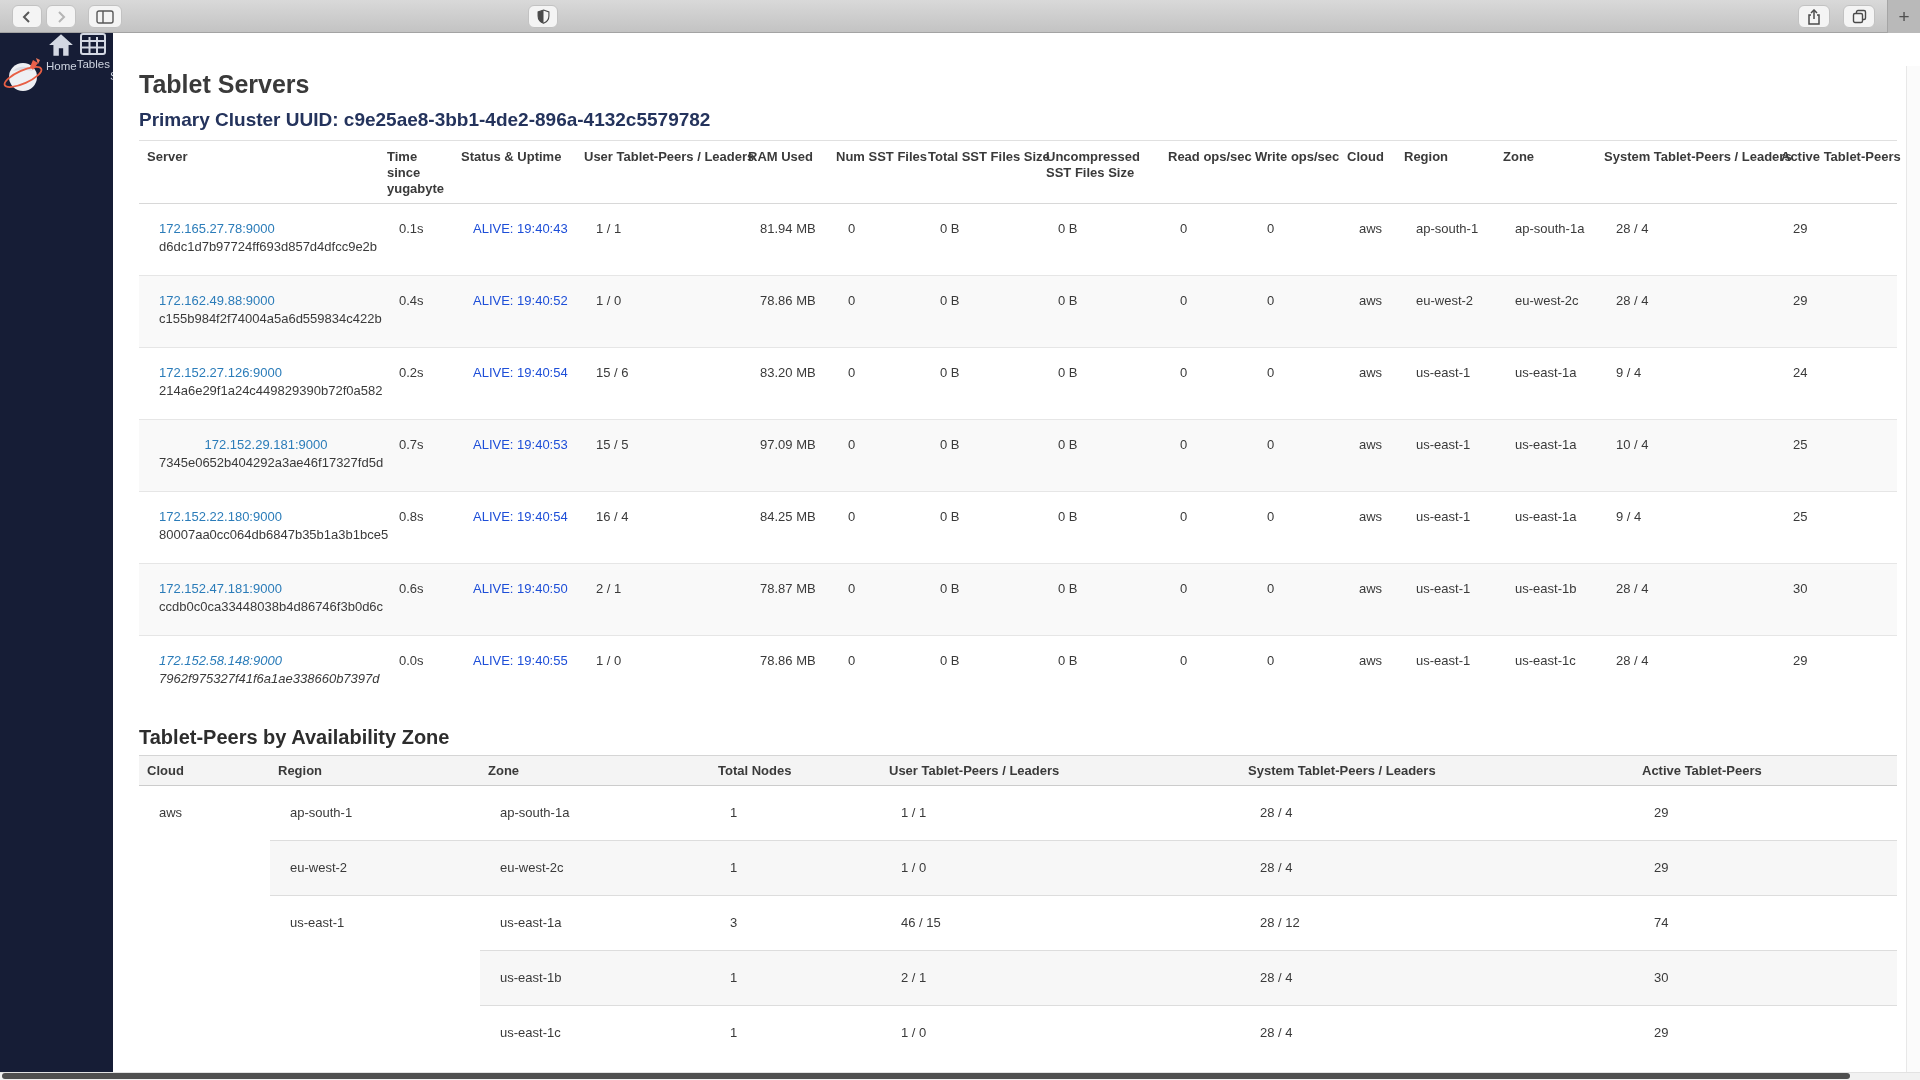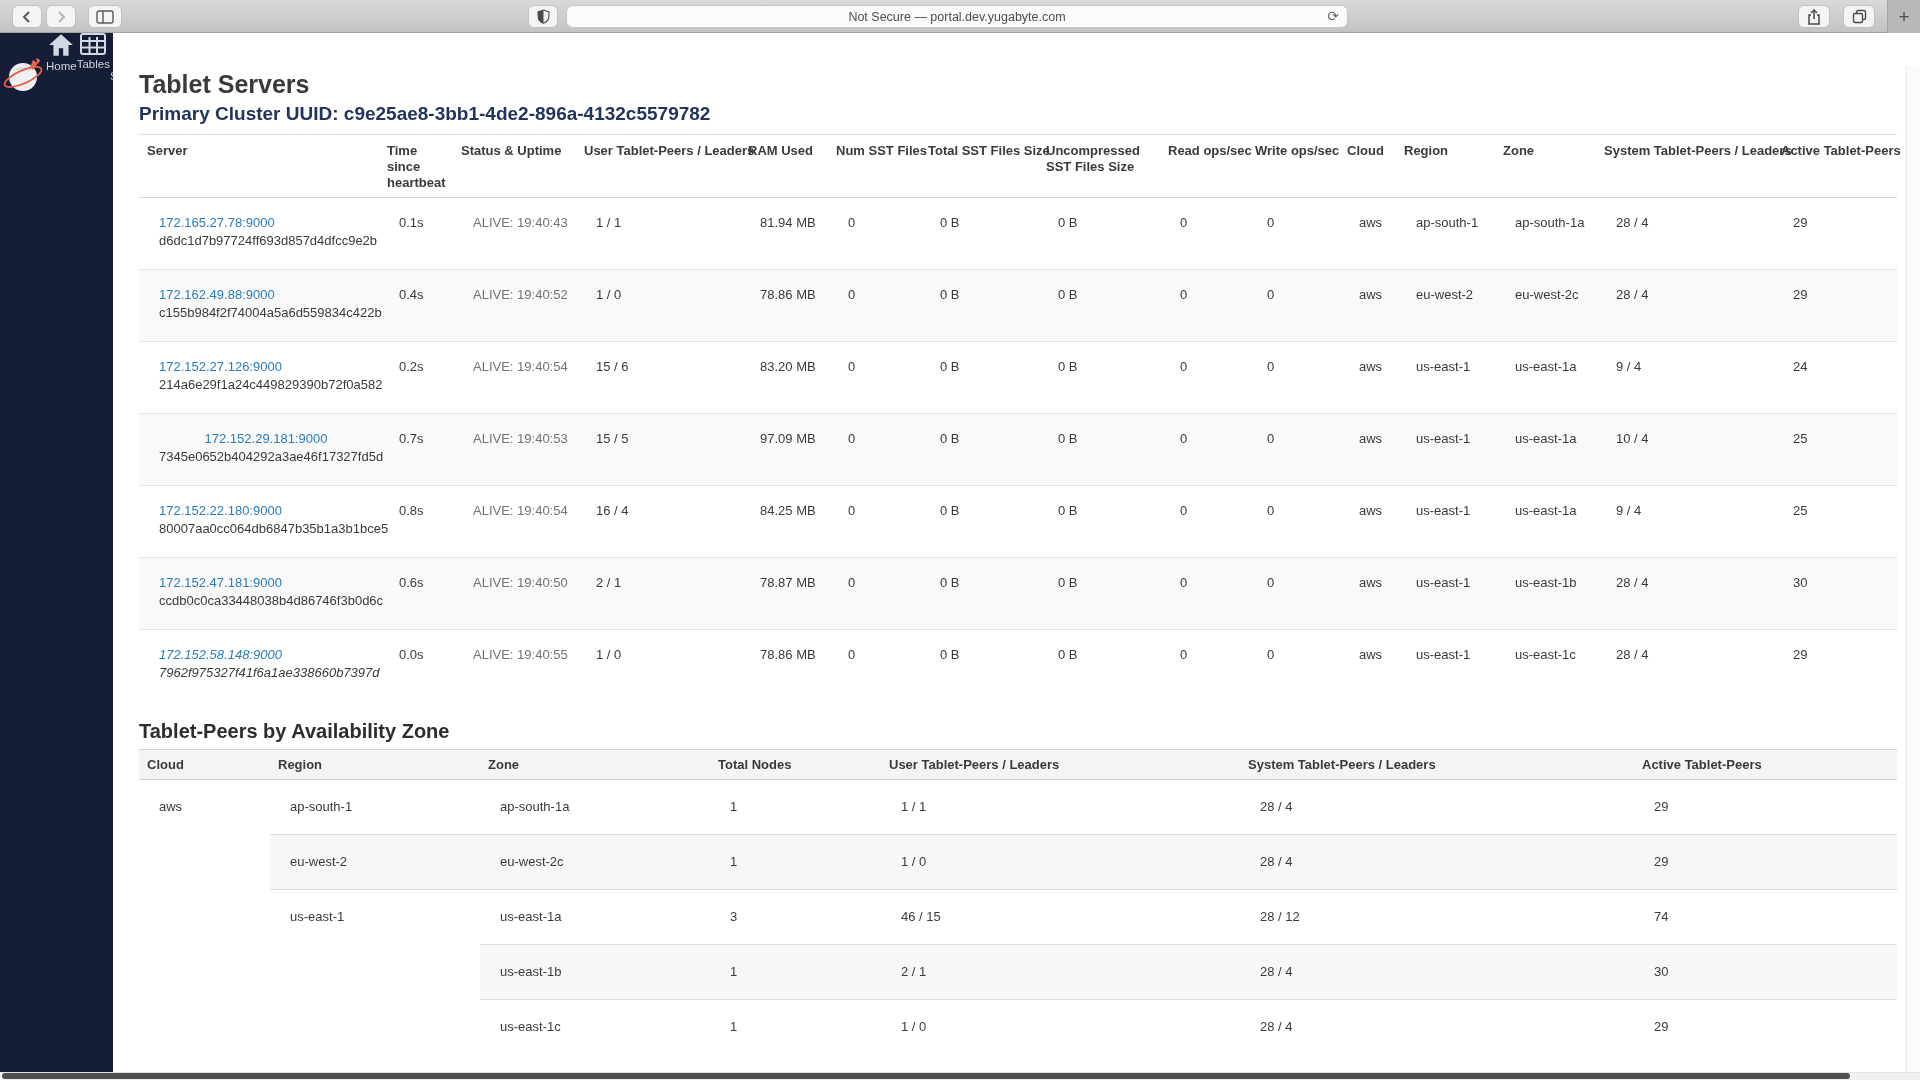--- a/index.html
+++ b/index.html
@@ -28,36 +28,36 @@
   .app { display:flex; height:1047px; position:relative; }
   .sidebar { width:113px; background:#161d36; flex:none;
     display:flex; flex-direction:row; align-items:flex-start; }
   .logo { margin-top:20px; margin-bottom:34px; }
   .navitem { width:100%; text-align:center; margin-bottom:24px; cursor:pointer; }
   .navitem svg { display:block; margin:0 auto 3px; }
   .navlabel { font-size:11.5px; color:#ced4e0; }
 
   .content { flex:1; background:#fff; padding:36px 0 0 26px; position:relative; overflow:hidden; }
   h1.pagetitle { font-size:25px; line-height:30px; color:#3a3a3a; font-weight:bold; }
-  h2.cluster { margin-top:4px; font-size:19px; line-height:22px; color:#24335c; font-weight:bold; }
+  h2.cluster { margin-top:10px; font-size:19px; line-height:22px; color:#24335c; font-weight:bold; }
   h3.section { margin-top:20px; font-size:20px; line-height:20px; color:#2d2d2d; font-weight:bold; }
 
   
   table { border-collapse:collapse; table-layout:fixed; font-size:13px; color:#3a3a3a; }
   .tsv-table { width:1758px; margin-top:9px; border-top:1px solid #e0e0e0; }
   .tsv-table th { text-align:left; vertical-align:top; font-weight:bold;
     padding:8px 6px 6px 8px; line-height:16px; border-bottom:1px solid #d8d8d8;margin-left:30px; }
   .tsv-table td { vertical-align:top; padding:16px 6px 20px 20px; line-height:17px;
     border-top:1px solid #e6e6e6; }
   .tsv-table tr:first-child td { border-top:none; }
   .tsv-table tbody tr:nth-child(even) td { background:#f9f9f9; }
   .nw { white-space:nowrap; }
   a.srvlink { color:#2b7cb9; text-decoration:none; }
   .uuid { color:#3a3a3a; margin-top:1px; }
-  .alive { color:#737373; }
+  .alive { color:#1d4ed8; }
 
   .az-table { width:1758px; margin-top:8px; }
   .az-table th { text-align:left; font-weight:bold; background:#f4f4f4;
     padding:7px 6px 7px 8px; line-height:15px;
     border-top:1px solid #d5d5d5; border-bottom:1px solid #cccccc; }
   .az-table td { vertical-align:top; padding:20px 6px 20px 20px; line-height:14px;
     border-top:1px solid #ddd; }
   .az-table tbody tr:first-child td { border-top:none; }
   .az-table tbody tr:nth-child(even) td { background:#f7f7f7; }
 
@@ -87,24 +87,20 @@
     <svg width="18" height="14" viewBox="0 0 18 14">
         <rect x="1" y="1" width="16" height="12" rx="2" fill="none" stroke="#585858" stroke-width="1.4"></rect>
         <line x1="7" y1="1" x2="7" y2="13" stroke="#585858" stroke-width="1.4"></line>
       </svg>
   </div>
   <div class="cbtn" style="left:528px;width:30px;">
     <svg width="13" height="15" viewBox="0 0 24 26">
         <path d="M12 1 L22 4.5 V12 C22 18.5 17.5 23.2 12 25.5 C6.5 23.2 2 18.5 2 12 V4.5 Z" fill="none" stroke="#4a4a4a" stroke-width="2"></path>
         <path d="M12 1 L2 4.5 V12 C2 18.5 6.5 23.2 12 25.5 Z" fill="#4a4a4a"></path>
       </svg>
-  </div>
-  <div class="urlfield">
-    <span>Not Secure — portal.dev.yugabyte.com</span>
-    <span class="reload">⟳</span>
   </div>
   <div class="cbtn" style="left:1798px;width:32px;">
     <svg width="14" height="16" viewBox="0 0 14 16">
         <path d="M4 6 H2 V15 H12 V6 H10" fill="none" stroke="#4a4a4a" stroke-width="1.5"></path>
         <line x1="7" y1="1.5" x2="7" y2="10" stroke="#4a4a4a" stroke-width="1.5"></line>
         <polyline points="4,4 7,1 10,4" fill="none" stroke="#4a4a4a" stroke-width="1.5"></polyline>
       </svg>
   </div>
   <div class="cbtn" style="left:1843px;width:32px;">
     <svg width="15" height="15" viewBox="0 0 15 15">
@@ -182,21 +178,21 @@
           <col style="width:92px">
           <col style="width:57px">
           <col style="width:99px">
         <col style="width:101px">
           <col style="width:177px">
           <col style="width:124px">
       </colgroup>
       <thead>
         <tr>
           <th>Server</th>
-          <th>Time since heartbeat</th>
+          <th>Time since yugabyte</th>
           <th class="nw">Status &amp; Uptime</th>
           <th class="nw">User Tablet-Peers / Leaders</th>
           <th class="nw">RAM Used</th>
           <th class="nw">Num SST Files</th>
           <th class="nw">Total SST Files Size</th>
           <th>Uncompressed SST Files Size</th>
           <th class="nw">Read ops/sec</th>
           <th class="nw">Write ops/sec</th>
           <th>Cloud</th>
           <th>Region</th>

